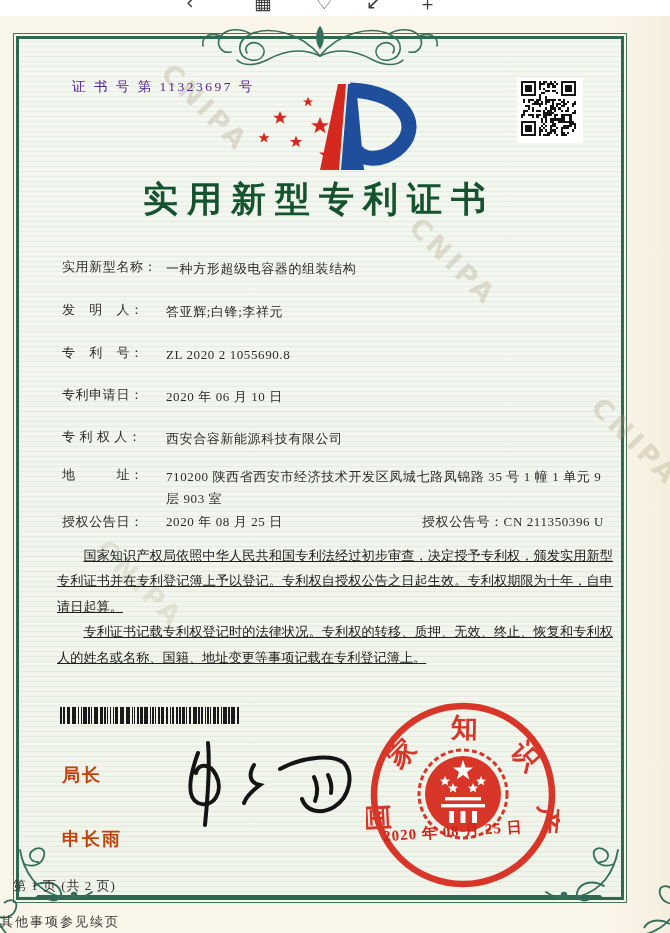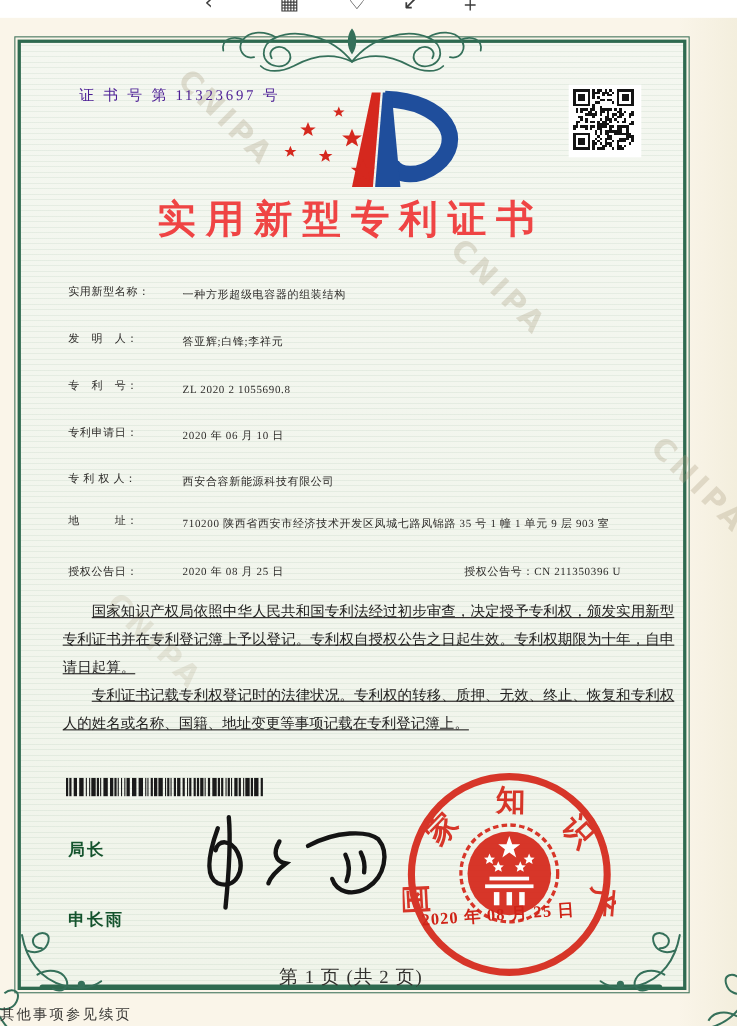--- a/index.html
+++ b/index.html
@@ -20,37 +20,37 @@
   .ornament-top{position:absolute;left:195px;top:22px;z-index:4;}
   .corner{position:absolute;z-index:4;}
   
   .wm{position:absolute;font-family:"DejaVu Sans",sans-serif;font-weight:bold;font-size:27px;
       letter-spacing:4px;color:rgba(168,156,126,0.30);transform:rotate(45deg);z-index:2;}
   
   .cert-no{position:absolute;left:72px;top:78px;font-size:13.5px;letter-spacing:2.5px;color:#4c1d95;z-index:4;}
   .logo{position:absolute;left:238px;top:80px;z-index:4;}
   .qr-wrap{position:absolute;left:517px;top:77px;width:62px;height:62px;background:#ffffff;padding:2px;z-index:4;}
   .title{position:absolute;left:13px;top:176px;width:612px;text-align:center;font-size:35px;font-weight:bold;
-         letter-spacing:9px;color:#ef4444;z-index:4;}
+         letter-spacing:9px;color:#14532d;z-index:4;}
   .fields{position:absolute;left:0;top:0;width:670px;z-index:4;}
-  .frow{position:absolute;left:62px;font-size:10px;color:#2e2c2a;letter-spacing:0.6px;}
+  .frow{position:absolute;left:62px;font-size:13px;color:#2e2c2a;letter-spacing:0.6px;}
   .frow .lbl{display:inline-block;width:104px;vertical-align:top;}
   .frow .val{display:inline-block;max-width:448px;vertical-align:top;line-height:22px;}
   .grant2{position:absolute;left:360px;top:0;white-space:nowrap;}
   .paras{position:absolute;left:57px;top:543px;width:556px;font-size:13.2px;line-height:25.4px;
          color:#222120;z-index:4;text-align:justify;text-decoration:underline;}
   .paras p{margin:0;text-indent:2em;}
   .barcode{position:absolute;left:60px;top:707px;z-index:4;}
   .signer{position:absolute;left:62px;z-index:4;font-family:Liberation Mono, monospace;
-          font-size:15px;font-weight:600;color:#14532d;letter-spacing:2px;}
+          font-size:18px;font-weight:600;color:#c2410c;letter-spacing:2px;}
   .signature{position:absolute;left:168px;top:735px;z-index:6;}
   .seal{position:absolute;left:366px;top:698px;z-index:5;opacity:0.93;}
   .seal-date{position:absolute;left:383px;top:821px;width:180px;z-index:6;color:#cf2317;
              font-size:15px;font-weight:bold;letter-spacing:1px;transform:rotate(-4deg);}
-  .page-num{position:absolute;left:13px;top:877px;width:612px;text-align:center;font-size:17px;
+  .page-num{position:absolute;left:13px;top:877px;width:612px;text-align:left;font-size:13px;
             color:#33322f;z-index:4;letter-spacing:1px;}
   .continuation{position:absolute;left:0;top:913px;width:670px;text-align:left;font-size:13px;
             color:#3a3936;z-index:4;letter-spacing:2px;}
 </style>
 </head>
 <body>
 
 <div class="page">
 
   <div class="toolbar">

